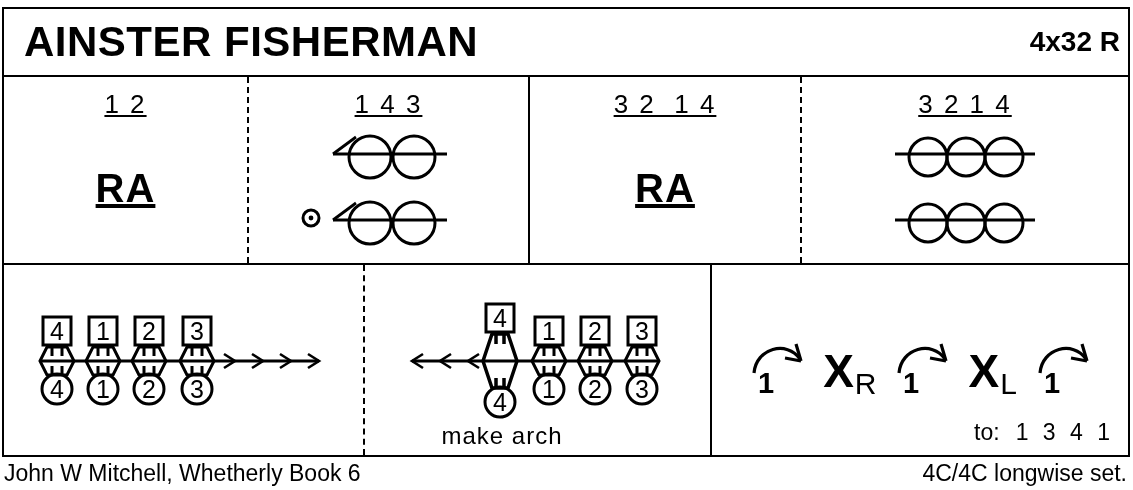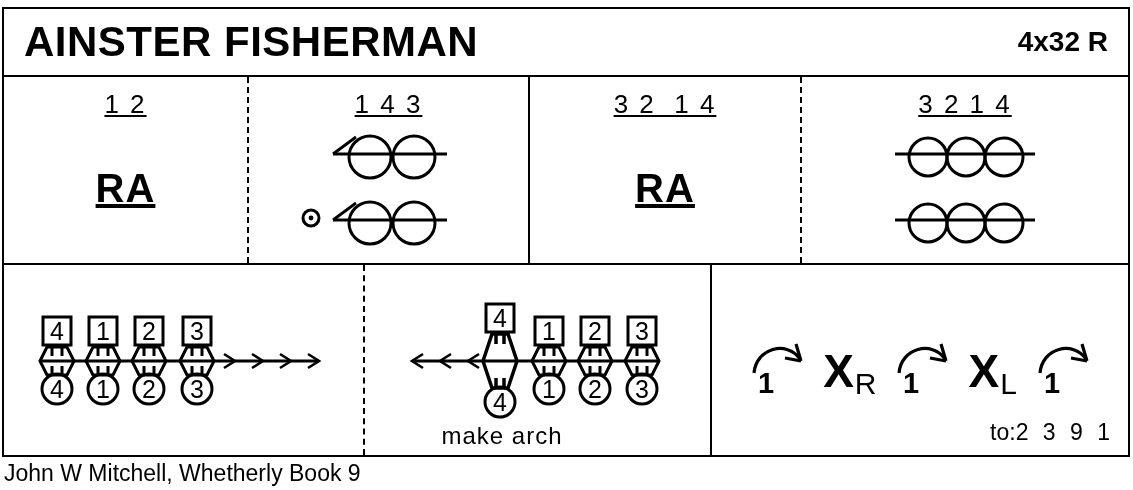--- a/index.html
+++ b/index.html
@@ -10,21 +10,21 @@
     font-family: "Liberation Sans", sans-serif; overflow: hidden;
   }
   .frame {
     position: absolute; left: 2px; top: 7px; width: 1128px; height: 450px;
     border: 2px solid #000;
   }
   
   .title-row {
     height: 68px; border-bottom: 2px solid #000;
     display: flex; align-items: center; justify-content: space-between;
-    padding: 0 20px 0 20px;
+    padding: 0 8px 0 20px;
   }
   .title { font-size: 42px; font-weight: bold; letter-spacing: 0.5px; white-space: pre; }
   .repeat { font-size: 28px; font-weight: bold; white-space: pre; }
   
   .bars-row { display: flex; height: 186px; text-decoration: underline; }
   .cell { position: relative; }
   .c1 { width: 243px; }
   .c2 { width: 281px; border-left: 2px dashed #000; }
   .c3 { width: 272px; border-left: 2px solid #000; }
   .c4 { flex: 1; border-left: 2px dashed #000; }
@@ -44,21 +44,21 @@
   .p3 { flex: 1; border-left: 2px solid #000; position: relative; }
   .seq {
     position: absolute; left: 0; right: 0; top: 70px;
     display: flex; justify-content: center; align-items: flex-start; gap: 10px;
   }
   .cross-item { display: flex; align-items: baseline; margin-top: 13px; padding: 0 4px; }
   .cross-x { font-size: 46px; font-weight: bold; line-height: 1; }
   .cross-sub { font-size: 30px; line-height: 1; transform: translateY(7px); margin-left: 1px; }
   .to-line {
     position: absolute; right: 14px; bottom: 9px;
-    font-size: 23px; display: flex; align-items: center; 
+    font-size: 23px; display: flex; align-items: center; gap: 16px;
   }
   .to-order { letter-spacing: 4px; white-space: pre; }
   
   .footer-left  { position: absolute; left: 4px;  top: 460px; font-size: 23px; }
   .footer-right { position: absolute; right: 6px; top: 460px; font-size: 23px; }
   
   svg .tline  { stroke: #000; stroke-width: 2.8; fill: none; }
   svg .shape  { stroke: #000; stroke-width: 3; fill: none; }
   svg text {
     font-family: "Liberation Sans", sans-serif; fill: #000;
@@ -256,20 +256,21 @@
 
           <svg width="64" height="62" viewBox="0 0 64 62">
             <path d="M 9 38 C 11 13 42 5 55 24" stroke="#000" stroke-width="3.2" fill="none"></path>
             <path d="M 56 26 L 40 23 M 56 26 L 51 9" stroke="#000" stroke-width="3.2" fill="none"></path>
             <text class="turn-num" x="21" y="58">1</text>
           </svg>
 
         </div>
         <div class="to-line">
           <span>to:</span>
-          <span class="to-order">2 3 9 1</span>
+          <span class="to-order">1 3 4 1</span>
         </div>
       </div>
     </div>
   </div>
 
-  <div class="footer-left">John W Mitchell, Whetherly Book 9</div>
+  <div class="footer-left">John W Mitchell, Whetherly Book 6</div>
+  <div class="footer-right">4C/4C longwise set.</div>
 </div>
 
 </body></html>

